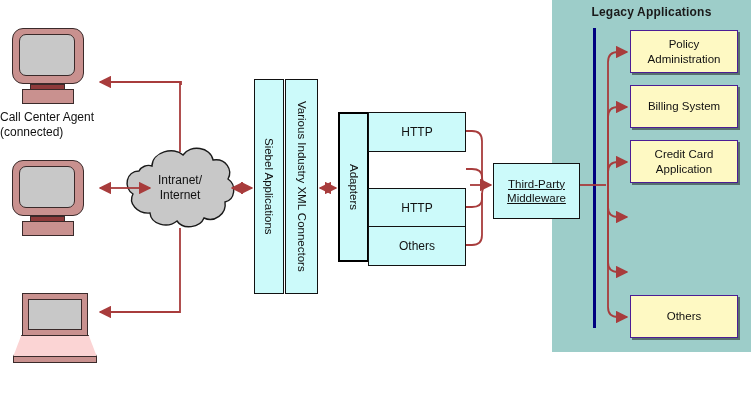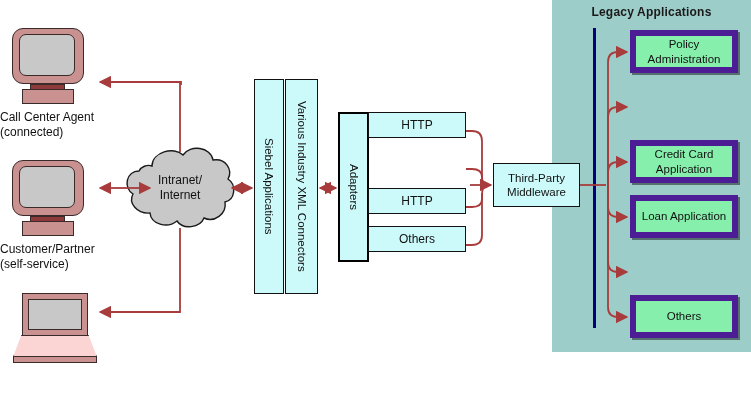--- a/index.html
+++ b/index.html
@@ -34,22 +34,22 @@
   }
   #legacy-divider {
     left: 593px; top: 28px;
     width: 3px; height: 300px;
     background: #00007F;
   }
   .legacy-box {
     left: 630px;
     width: 108px;
     height: 43px;
-    background: #86efac;
-    border: 6px solid #4c1d95;
+    background: #fef9c3;
+    border: 1px solid #4c1d95;
     box-sizing: border-box;
     display: flex;
     align-items: center;
     justify-content: center;
     text-align: center;
     font-size: 11.5px;
     color: #111;
     line-height: 1.22;
     box-shadow: 2px 2px 0 rgba(0,0,0,.45);
   }
@@ -78,38 +78,39 @@
     width: 33px; height: 215px;
   }
   #adapters-box {
     left: 338px; top: 112px;
     width: 31px; height: 150px;
     border: 2px solid #000;
   }
   .proto-box {
     left: 368px;
     width: 98px;
-    height: 26px;
+    height: 40px;
     display: flex;
     align-items: center;
     justify-content: center;
     font-size: 12px;
     color: #111;
   }
   #middleware {
     left: 493px; top: 163px;
-    width: 87px; height: 44px;
+    width: 87px; height: 56px;
     display: flex;
     align-items: center;
     justify-content: center;
     text-align: center;
     font-size: 11.5px;
     line-height: 1.25;
     color: #111;
     z-index: 5;
+    text-decoration: underline;
   }
 
   
   .device-label {
     font-size: 12px;
     color: #111;
     text-align: left;
     line-height: 1.28;
     white-space: pre-line;
   }
@@ -189,23 +190,22 @@
 <body>
 
 <div id="canvas">
 
   <div class="abs" id="legacy-panel"></div>
   <div class="abs" id="legacy-title">Legacy Applications</div>
   <div class="abs" id="legacy-divider"></div>
 
   <div class="abs legacy-box" style="top:30px">Policy
 Administration</div>
+  <div class="abs legacy-box" style="top:85px">Billing System</div>
   <div class="abs legacy-box" style="top:140px">Credit Card
-Application</div>
-  <div class="abs legacy-box" style="top:195px">Loan
 Application</div>
   <div class="abs legacy-box" style="top:295px">Others</div>
 
   <div class="abs cyan vert-label" id="siebel-apps">Siebel Applications</div>
   <div class="abs cyan vert-label" id="xml-connectors">Various Industry XML Connectors</div>
   <div class="abs cyan vert-label" id="adapters-box">Adapters</div>
 
   <div class="abs cyan proto-box" style="top:112px">HTTP</div>
   <div class="abs cyan proto-box" style="top:188px">HTTP</div>
   <div class="abs cyan proto-box" style="top:226px">Others</div>
@@ -221,22 +221,20 @@
   </div>
   <div class="abs device-label" style="left:0px; top:110px; width:104px;">Call Center Agent
 (connected)</div>
 
   <div class="abs" style="left:12px; top:160px; width:76px; height:78px;">
     <div class="monitor-bezel"></div>
     <div class="monitor-screen"></div>
     <div class="monitor-neck"></div>
     <div class="monitor-base"></div>
   </div>
-  <div class="abs device-label" style="left:0px; top:242px; width:112px;">Customer/Partner
-(self-service)</div>
 
   <div class="abs" style="left:22px; top:293px; width:70px; height:72px;">
     <div class="laptop-lid">
       <div class="laptop-screen"></div>
     </div>
     <div class="laptop-base"></div>
     <div class="laptop-foot"></div>
   </div>
 
   <svg class="overlay" viewBox="0 0 751 400">

